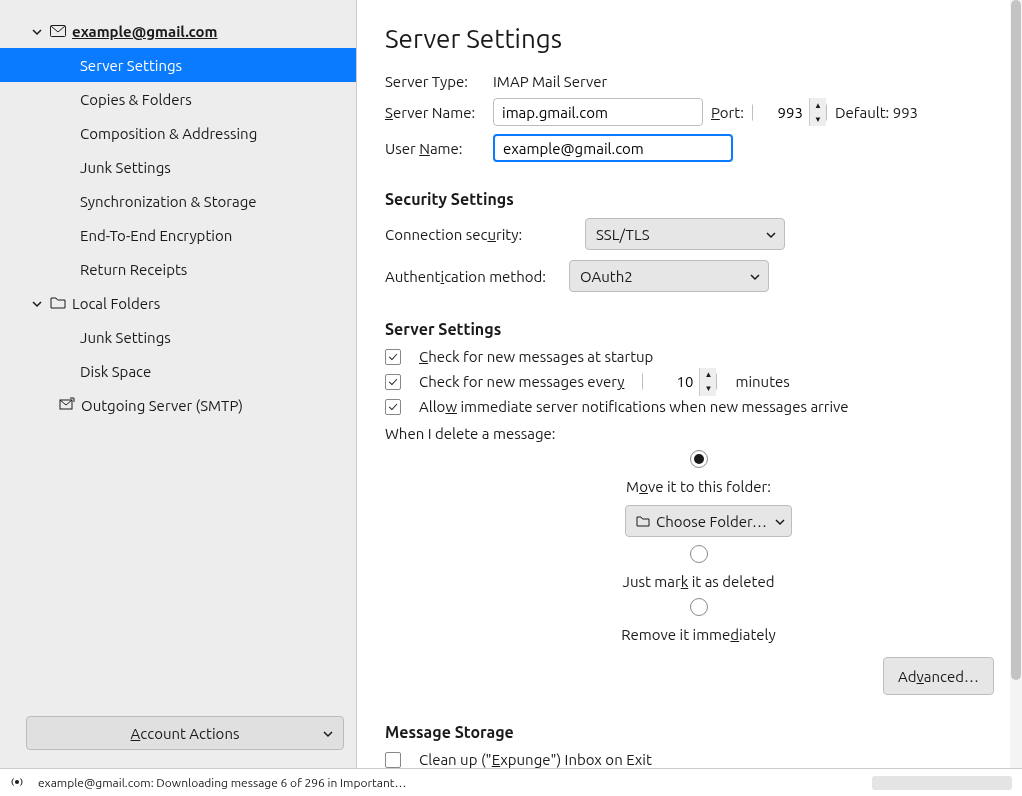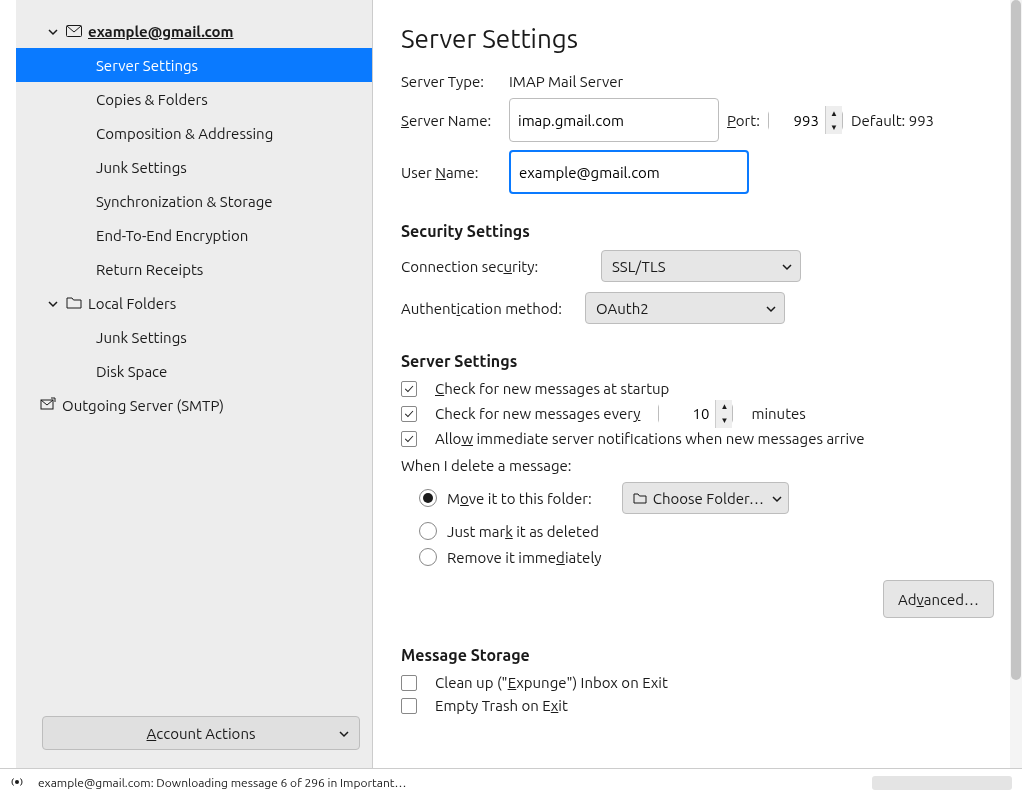--- a/index.html
+++ b/index.html
@@ -1,46 +1,46 @@
 <!DOCTYPE html>
 <html><head>
 <meta charset="utf-8">
 <style>
   * { box-sizing: border-box; font-family: -apple-system, "Segoe UI", Ubuntu, Cantarell, "Helvetica Neue", sans-serif; }
   body { margin:0; width:1022px; height:796px; background:#fff; color:#1a1a1a; font-size:15px; overflow:hidden; position:relative; }
-  .main { display:flex; height:768px;margin-left:16px; }
+  .main { display:flex; height:768px; }
   .sidebar { width:357px; background:#ededed; border-right:1px solid #ccc; display:flex; flex-direction:column; }
   .tree { flex:1; overflow:auto; padding-top:14px; }
   .tree-item { display:flex; align-items:center; height:34px; padding-left:32px; gap:6px; cursor:default; }
   .tree-account { font-weight:600; text-decoration:underline; padding-left:32px; }
   .tree-section { font-weight:400; padding-left:32px; }
   .tree-sub { padding-left:80px; }
   .tree-sub.selected { background:#0a7aff; color:#fff; }
   .chevron { width:12px; display:inline-block; }
   .chevron svg { width:10px; height:10px; }
   .acct-actions-wrap { padding:8px 12px 18px 26px; }
   .acct-actions { width:100%; height:34px; background:#e0e0e0; border:1px solid #bdbdbd; border-radius:4px; display:flex; align-items:center; justify-content:center; gap:6px; position:relative; }
   .acct-actions .caret { position:absolute; right:10px; }
   .content { flex:1; padding:24px 28px; overflow:auto; }
   h1.page-title { font-size:26px; font-weight:400; margin:0 0 20px 0; }
   .row { display:flex; align-items:center; margin-bottom:8px; gap:8px; }
   .labelcol { min-width:100px; }
-  .txt-input { height:44px; padding:12px 8px; border:1px solid #bdbdbd; border-radius:4px; background:#fff; font-size:15px; }
+  .txt-input { height:28px; padding:12px 8px; border:1px solid #bdbdbd; border-radius:4px; background:#fff; font-size:15px; }
   .txt-input.focused { border:2px solid #0a7aff; outline:none; }
   .spin { display:flex; align-items:center; border:1px solid #bdbdbd; border-radius:4px; height:21px; background:#fff; }
   .spin input { border:none; width:56px; text-align:right; padding-right:6px; font-size:15px; height:28px; outline:none; }
   .spin .arrows { display:flex; flex-direction:column; border-left:1px solid #ccc; }
   .spin .arrows div { height:14px; width:16px; display:flex; align-items:center; justify-content:center; font-size:8px; background:#eee; }
   .section-h { font-weight:700; font-size:16px; margin-top:28px; margin-bottom:10px; }
   .select { height:32px; min-width:200px; border:1px solid #bdbdbd; border-radius:4px; background:#e6e6e6; padding:0 28px 0 10px; display:flex; align-items:center; position:relative; }
   .select .caret { position:absolute; right:8px; }
   .check-row { display:flex; align-items:center; gap:18px; margin:6px 0; }
   .checkbox { width:16px; height:16px; border:1px solid #888; border-radius:2px; background:#fff; display:flex; align-items:center; justify-content:center; }
   .checkbox.checked::after { content:"✓"; font-size:13px; line-height:1; }
-  .radio-row { display:flex; align-items:center; gap:10px; margin:8px 0 8px 18px; }
+  .radio-row { display:flex; align-items:center; gap:10px; margin:8px 0 8px 18px;flex-direction:column; }
   .radio { width:18px; height:18px; border:1px solid #888; border-radius:50%; background:#fff; display:flex; align-items:center; justify-content:center; }
   .radio.selected::after { content:""; width:10px; height:10px; border-radius:50%; background:#1a1a1a; }
   .folder-btn { height:32px; border:1px solid #bdbdbd; border-radius:4px; background:#e6e6e6; padding:0 24px 0 10px; display:flex; align-items:center; gap:6px; position:relative; margin-left:20px;}
   .folder-btn .caret { position:absolute; right:6px; }
   .advanced-row { display:flex; justify-content:flex-end; margin-top:14px; }
   .btn { height:38px; border:1px solid #bdbdbd; border-radius:4px; background:#e6e6e6; padding:0 14px; display:flex; align-items:center; }
   u.mn { text-decoration:underline; }
   .statusbar { position:absolute; bottom:0; left:0; right:0; height:28px; border-top:1px solid #ccc; display:flex; align-items:center; padding:0 10px; gap:14px; font-size:12px; background:#fff; }
   .status-icon svg { width:14px; height:14px; }
   .progress { margin-left:auto; width:140px; height:14px; background:#e4e4e4; border-radius:3px; }
@@ -97,21 +97,21 @@
             </svg></span>
         <span>Local Folders</span>
       </div>
       <div class="tree-sub tree-item">
           <span>Junk Settings</span>
         </div>
       <div class="tree-sub tree-item">
           <span>Disk Space</span>
         </div>
 
-      <div class="tree-item tree-section" style="padding-left:24px">
+      <div class="tree-item tree-section" style="padding-left:59px">
         <span><svg width="16" height="14" viewBox="0 0 16 14">
               <rect x="1" y="3" width="12" height="9" fill="none" stroke="currentColor"></rect>
               <path d="M1 3 L7 8 L13 3" fill="none" stroke="currentColor"></path>
               <path d="M11 1 L15 1 L15 5" fill="none" stroke="currentColor"></path>
             </svg></span>
         <span>Outgoing Server (SMTP)</span>
       </div>
     </div>
 
     <div class="acct-actions-wrap">

